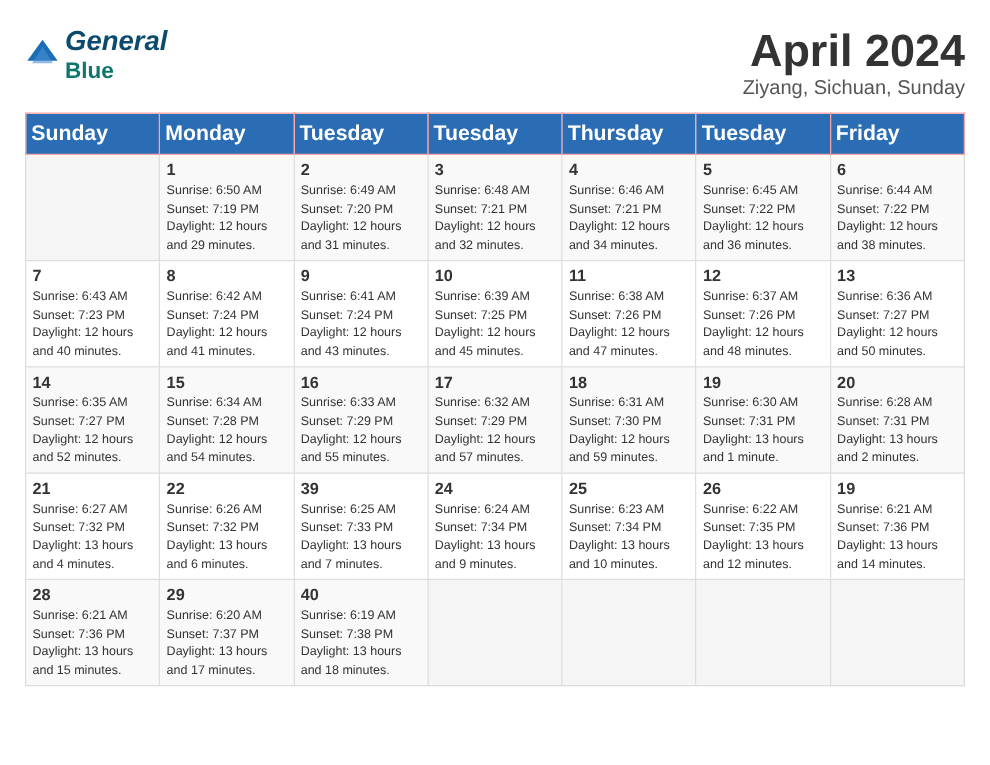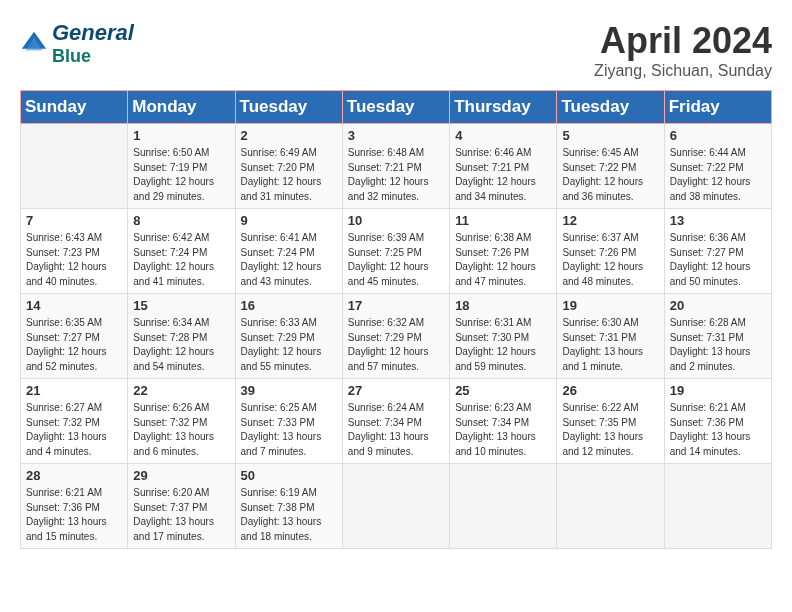--- a/index.html
+++ b/index.html
@@ -221,21 +221,21 @@
         </td>
         <td>
           <span class="day-number">22</span>
           <div class="day-info">Sunrise: 6:26 AM<br>Sunset: 7:32 PM<br>Daylight: 13 hours and 6 minutes.</div>
         </td>
         <td>
           <span class="day-number">39</span>
           <div class="day-info">Sunrise: 6:25 AM<br>Sunset: 7:33 PM<br>Daylight: 13 hours and 7 minutes.</div>
         </td>
         <td>
-          <span class="day-number">27</span>
+          <span class="day-number">24</span>
           <div class="day-info">Sunrise: 6:24 AM<br>Sunset: 7:34 PM<br>Daylight: 13 hours and 9 minutes.</div>
         </td>
         <td>
           <span class="day-number">25</span>
           <div class="day-info">Sunrise: 6:23 AM<br>Sunset: 7:34 PM<br>Daylight: 13 hours and 10 minutes.</div>
         </td>
         <td>
           <span class="day-number">26</span>
           <div class="day-info">Sunrise: 6:22 AM<br>Sunset: 7:35 PM<br>Daylight: 13 hours and 12 minutes.</div>
         </td>
@@ -247,21 +247,21 @@
       <tr>
         <td>
           <span class="day-number">28</span>
           <div class="day-info">Sunrise: 6:21 AM<br>Sunset: 7:36 PM<br>Daylight: 13 hours and 15 minutes.</div>
         </td>
         <td>
           <span class="day-number">29</span>
           <div class="day-info">Sunrise: 6:20 AM<br>Sunset: 7:37 PM<br>Daylight: 13 hours and 17 minutes.</div>
         </td>
         <td>
-          <span class="day-number">50</span>
+          <span class="day-number">40</span>
           <div class="day-info">Sunrise: 6:19 AM<br>Sunset: 7:38 PM<br>Daylight: 13 hours and 18 minutes.</div>
         </td>
         <td class="empty-cell"></td>
         <td class="empty-cell"></td>
         <td class="empty-cell"></td>
         <td class="empty-cell"></td>
       </tr>
     </tbody>
 </table>
 

